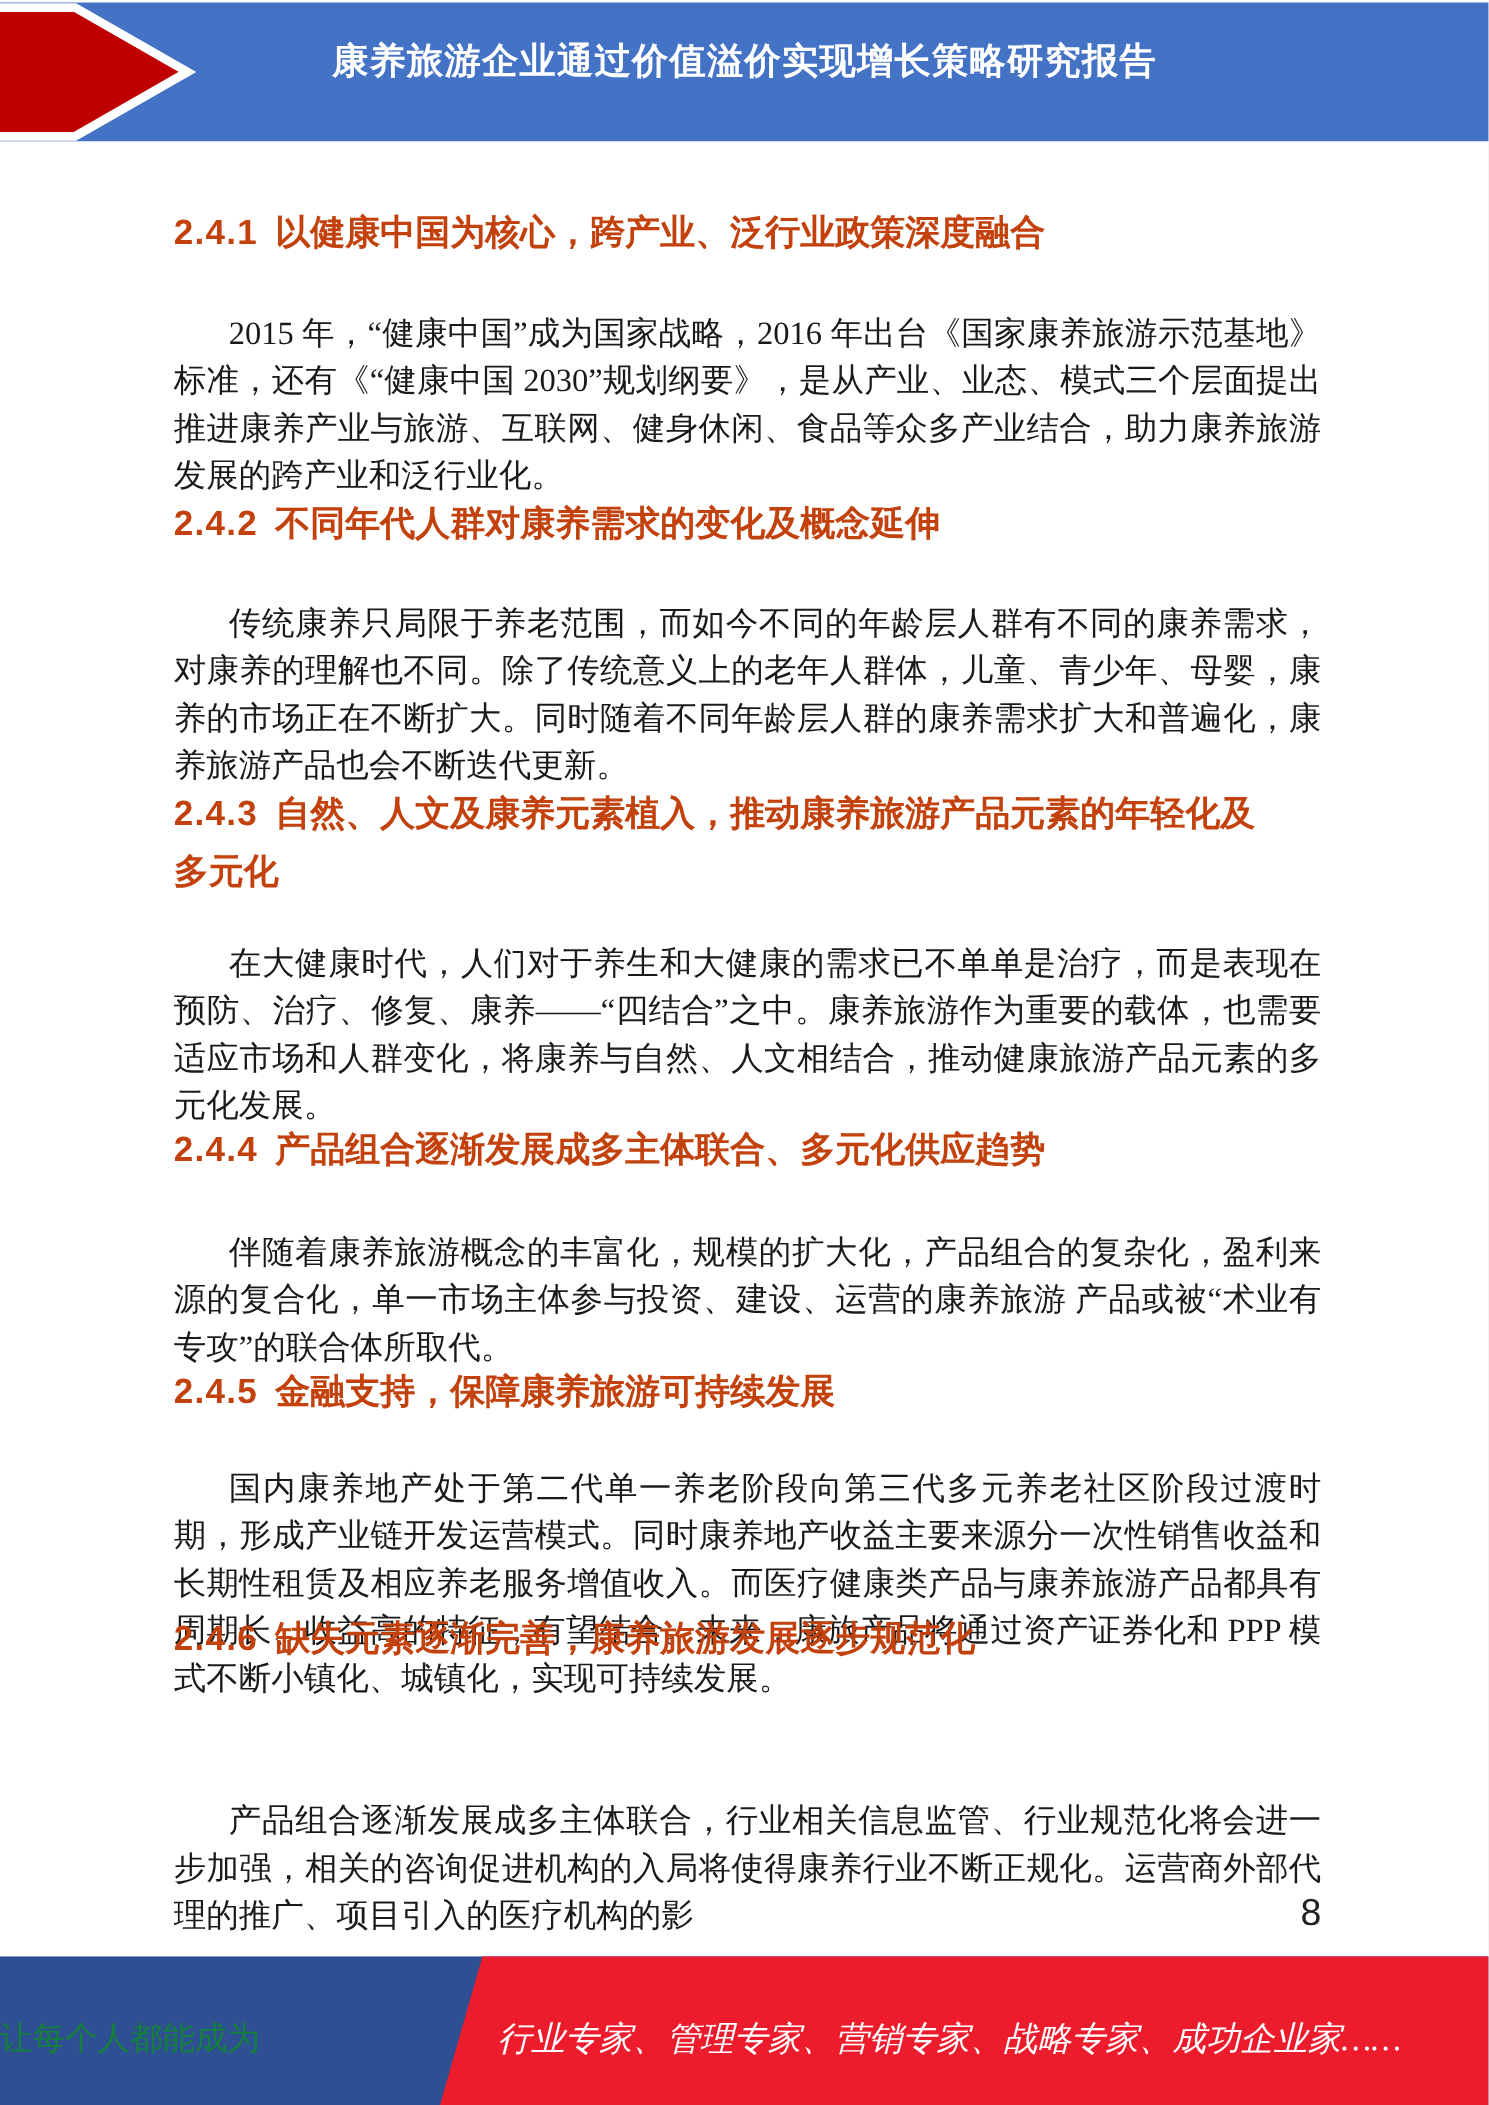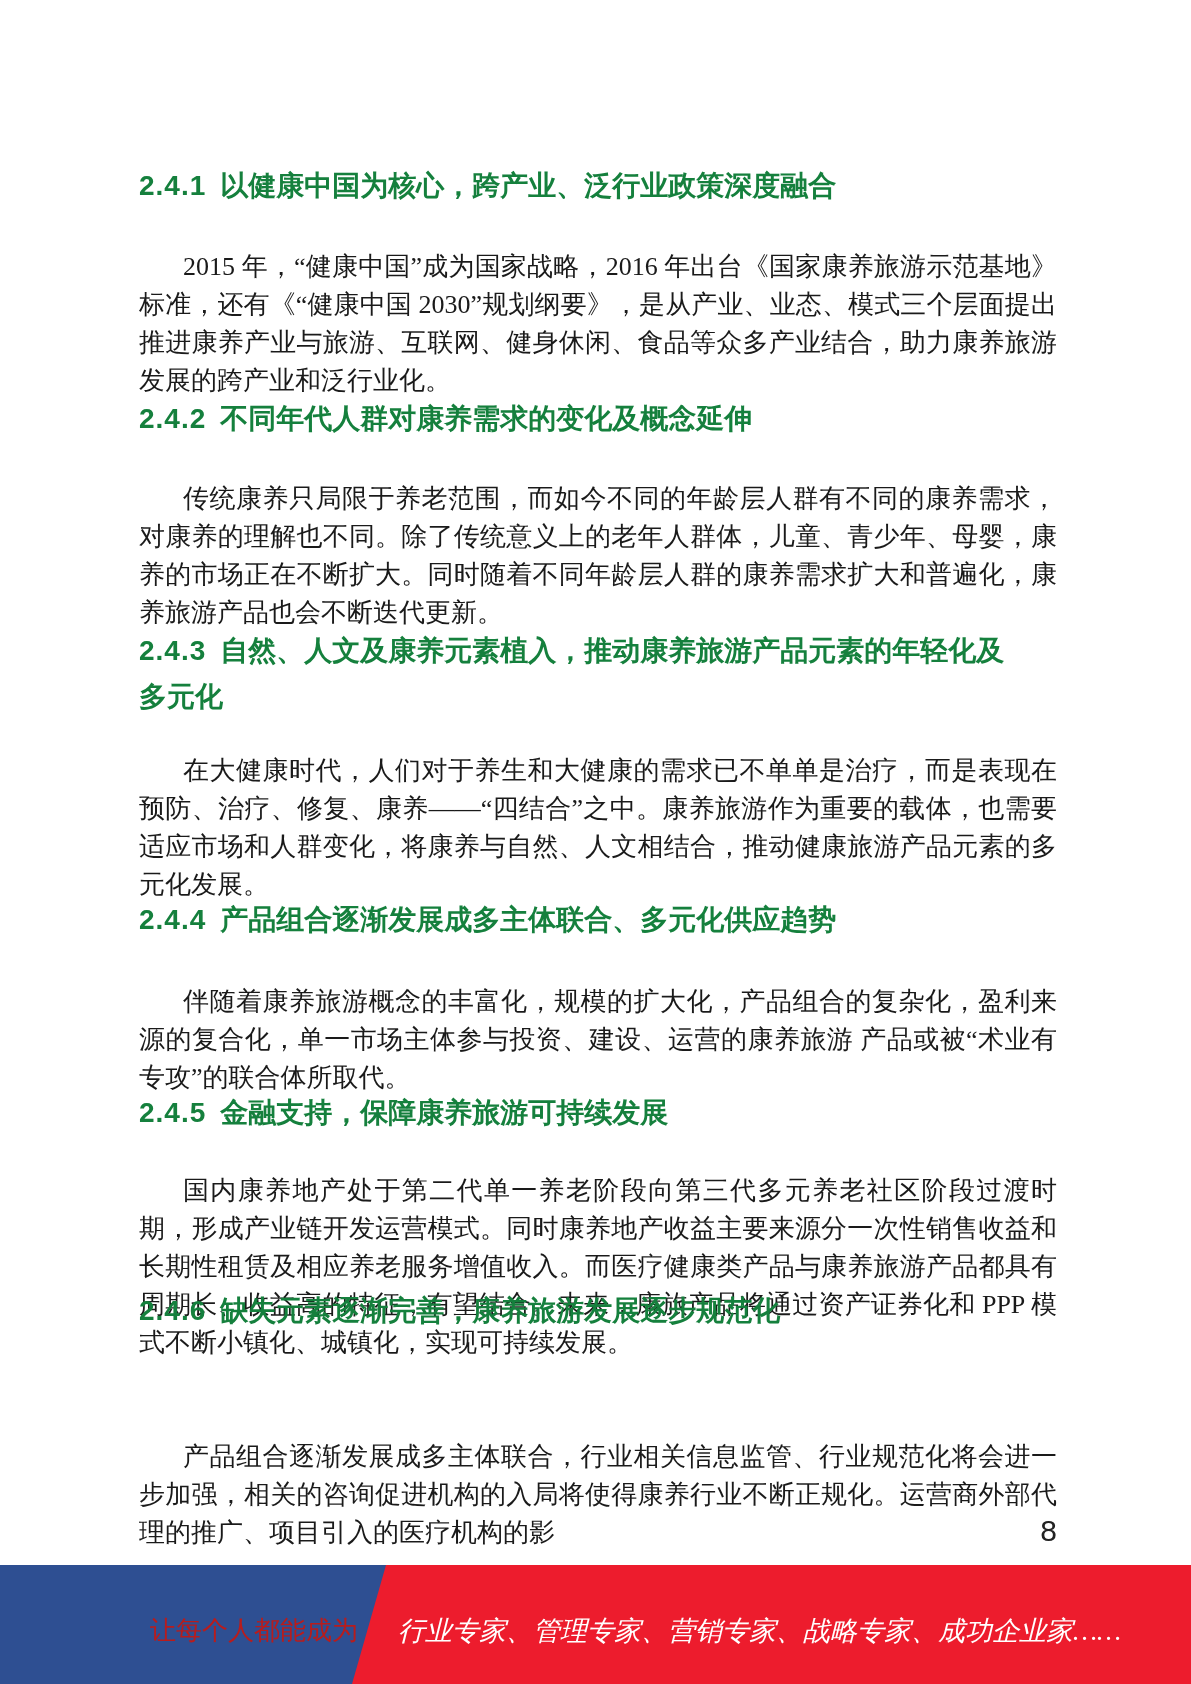--- a/index.html
+++ b/index.html
@@ -16,54 +16,60 @@
   .arrow-svg{position:absolute;left:0;top:0;}
   .band-title{
     position:absolute;left:0;right:0;top:30px;text-align:center;
     color:#ffffff;font-family:"Liberation Sans","DejaVu Sans",sans-serif;
     font-weight:bold;font-size:29px;line-height:34px;letter-spacing:1px;
   }
   
   .sec-h{
     position:absolute;left:139px;width:880px;margin:0;
     font-family:"Liberation Sans","DejaVu Sans",sans-serif;
-    font-weight:bold;font-size:28px;line-height:46px;color:#15803d;
+    font-weight:bold;font-size:28px;line-height:46px;color:#c2410c;
   }
   .sec-num{letter-spacing:1px;margin-right:14px;}
   .sec-p{
     position:absolute;left:139px;width:918px;margin:0;
     font-size:26px;line-height:38px;text-align:justify;
     text-indent:44px;color:#1a1a1a;
   }
   .page-number{
     position:absolute;left:139px;top:1513px;width:918px;
     text-align:right;padding-right:6px;
     font-size:30px;line-height:36px;color:#222;
     font-family:"Liberation Sans","DejaVu Sans",sans-serif;
   }
   
   .band-footer{position:absolute;left:0;top:1565px;width:1191px;height:119px;}
   .band-footer svg{position:absolute;left:0;top:0;}
   .f-left{
-    position:absolute;left:0;top:50px;width:358px;text-align:right;
-    color:#b91c1c;font-size:26px;line-height:32px;
+    position:absolute;left:0;top:50px;width:358px;
+    color:#15803d;font-size:26px;line-height:32px;
     font-family:"Liberation Serif","DejaVu Serif",serif;
   }
   .f-right{
     position:absolute;left:398px;top:50px;width:780px;
     color:#ffffff;font-size:27px;line-height:32px;white-space:nowrap;
     font-family:"Liberation Serif","DejaVu Serif",serif;
     font-style:italic;
   }
 </style>
 </head>
 <body>
 
 <div class="page">
 
+  <header class="band-header">
+    <svg class="arrow-svg" width="170" height="111" viewBox="0 0 170 111">
+      <polygon points="-12,4 60,4 150,55.5 60,107 -12,107" fill="#c00000" stroke="#ffffff" stroke-width="7"></polygon>
+    </svg>
+    <div class="band-title">康养旅游企业通过价值溢价实现增长策略研究报告</div>
+  </header>
 
   <main>
 
     <h2 class="sec-h" style="top:163px">
       <span class="sec-num">2.4.1</span><span class="sec-title">以健康中国为核心，跨产业、泛行业政策深度融合</span>
     </h2>
     <p class="sec-p" style="top:248px">2015 年，“健康中国”成为国家战略，2016 年出台《国家康养旅游示范基地》标准，还有《“健康中国 2030”规划纲要》，是从产业、业态、模式三个层面提出推进康养产业与旅游、互联网、健身休闲、食品等众多产业结合，助力康养旅游发展的跨产业和泛行业化。</p>
 
     <h2 class="sec-h" style="top:396px">
       <span class="sec-num">2.4.2</span><span class="sec-title">不同年代人群对康养需求的变化及概念延伸</span>

